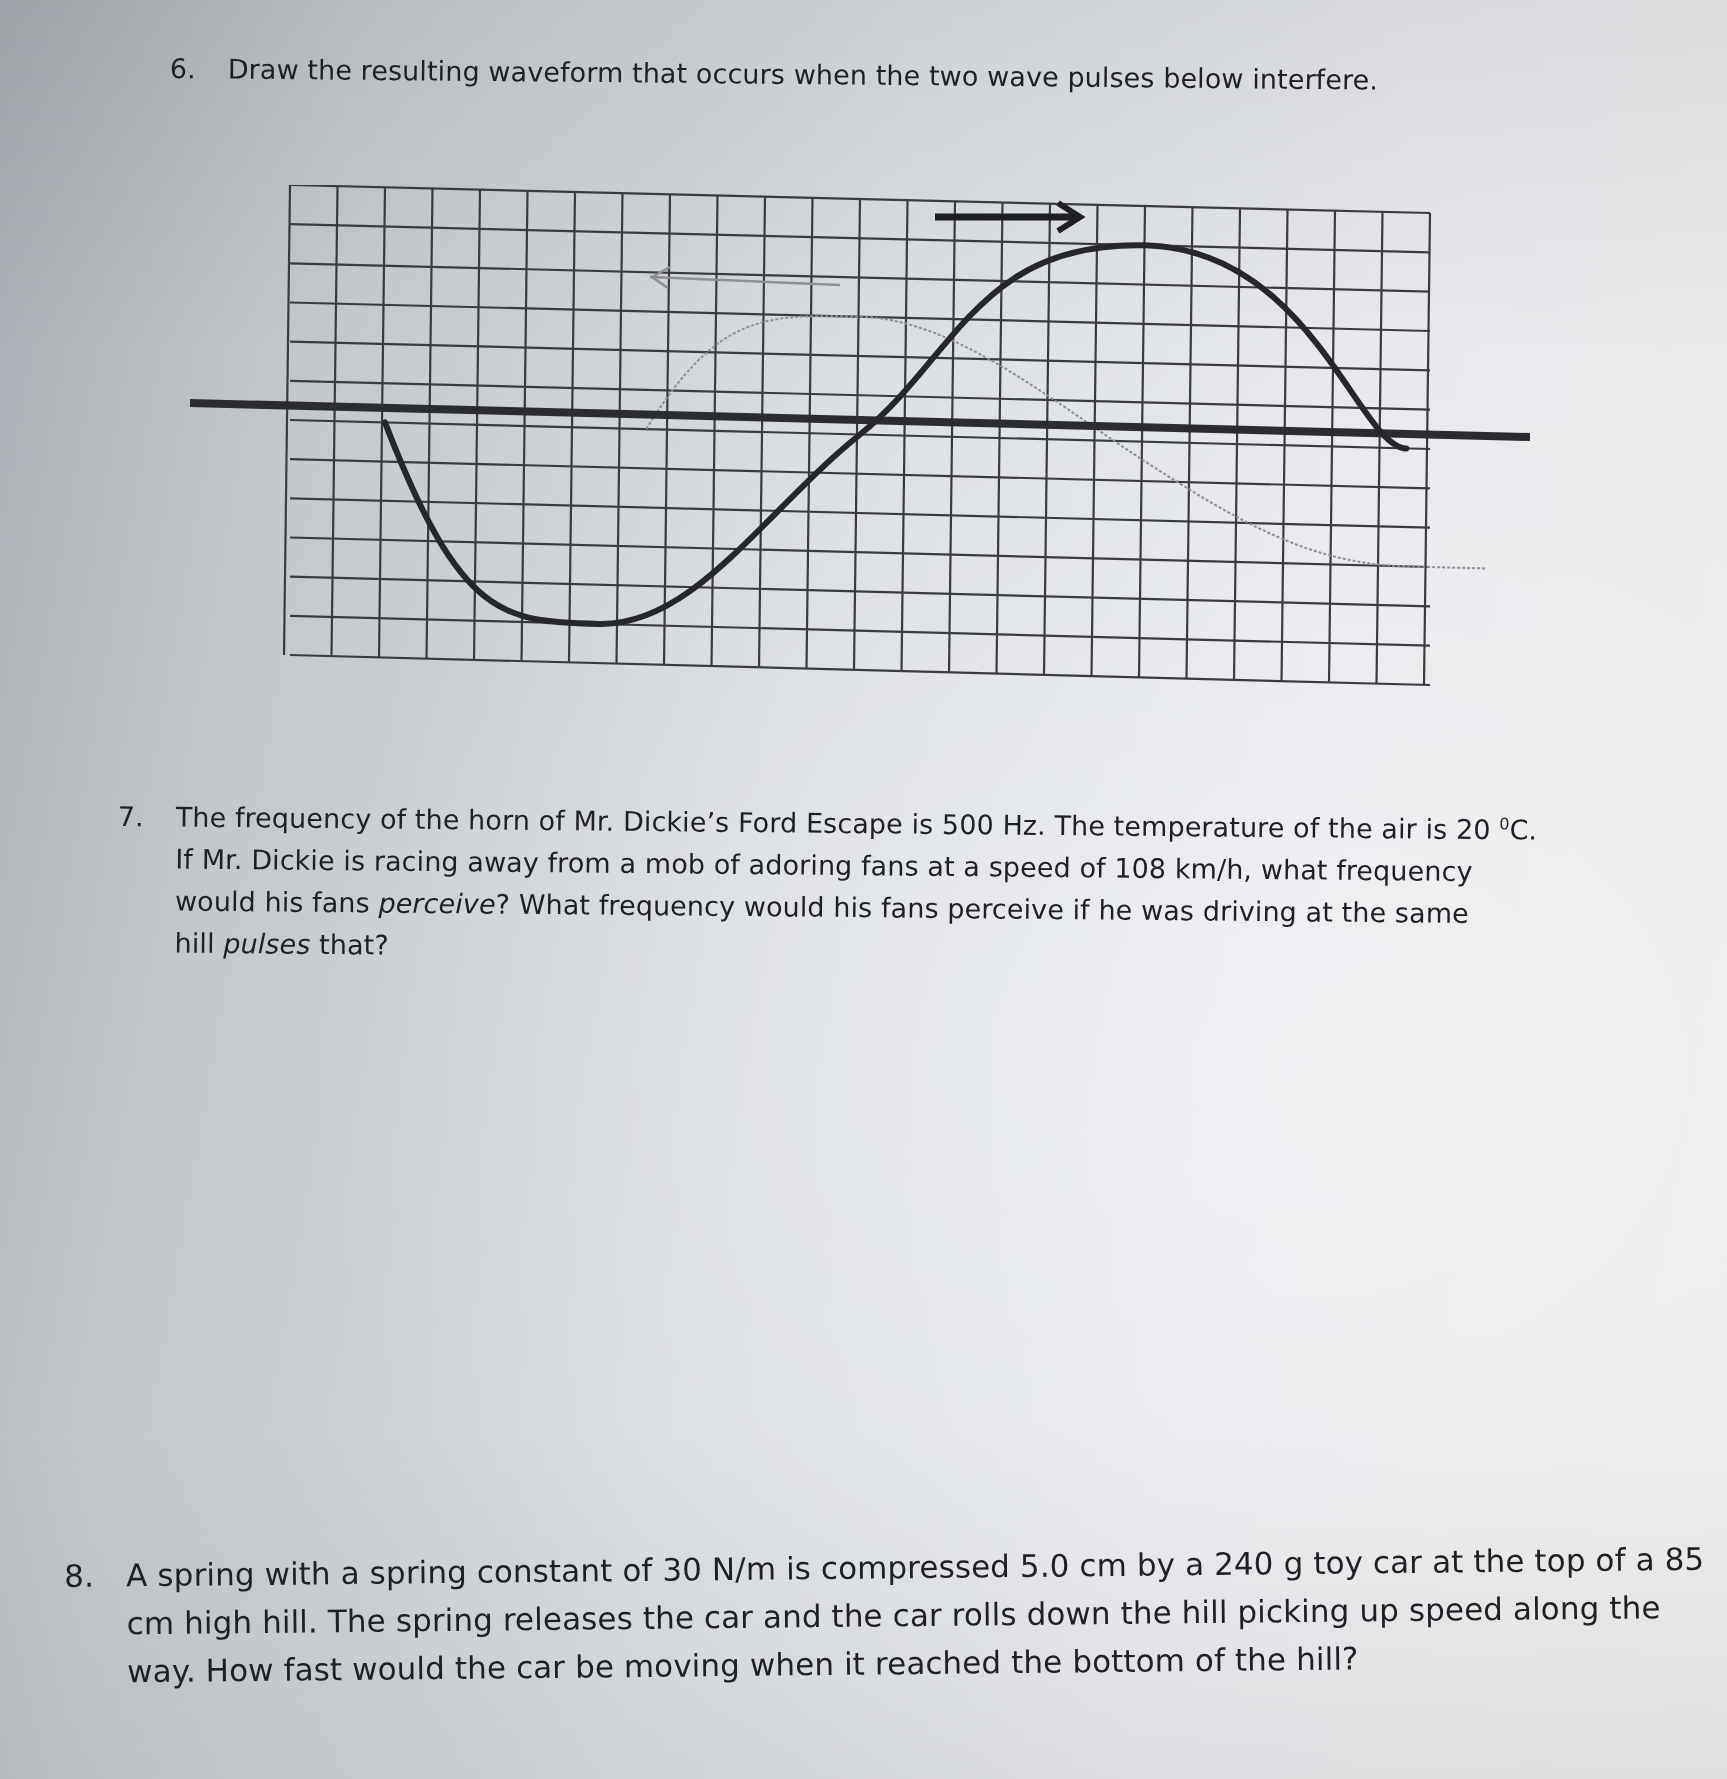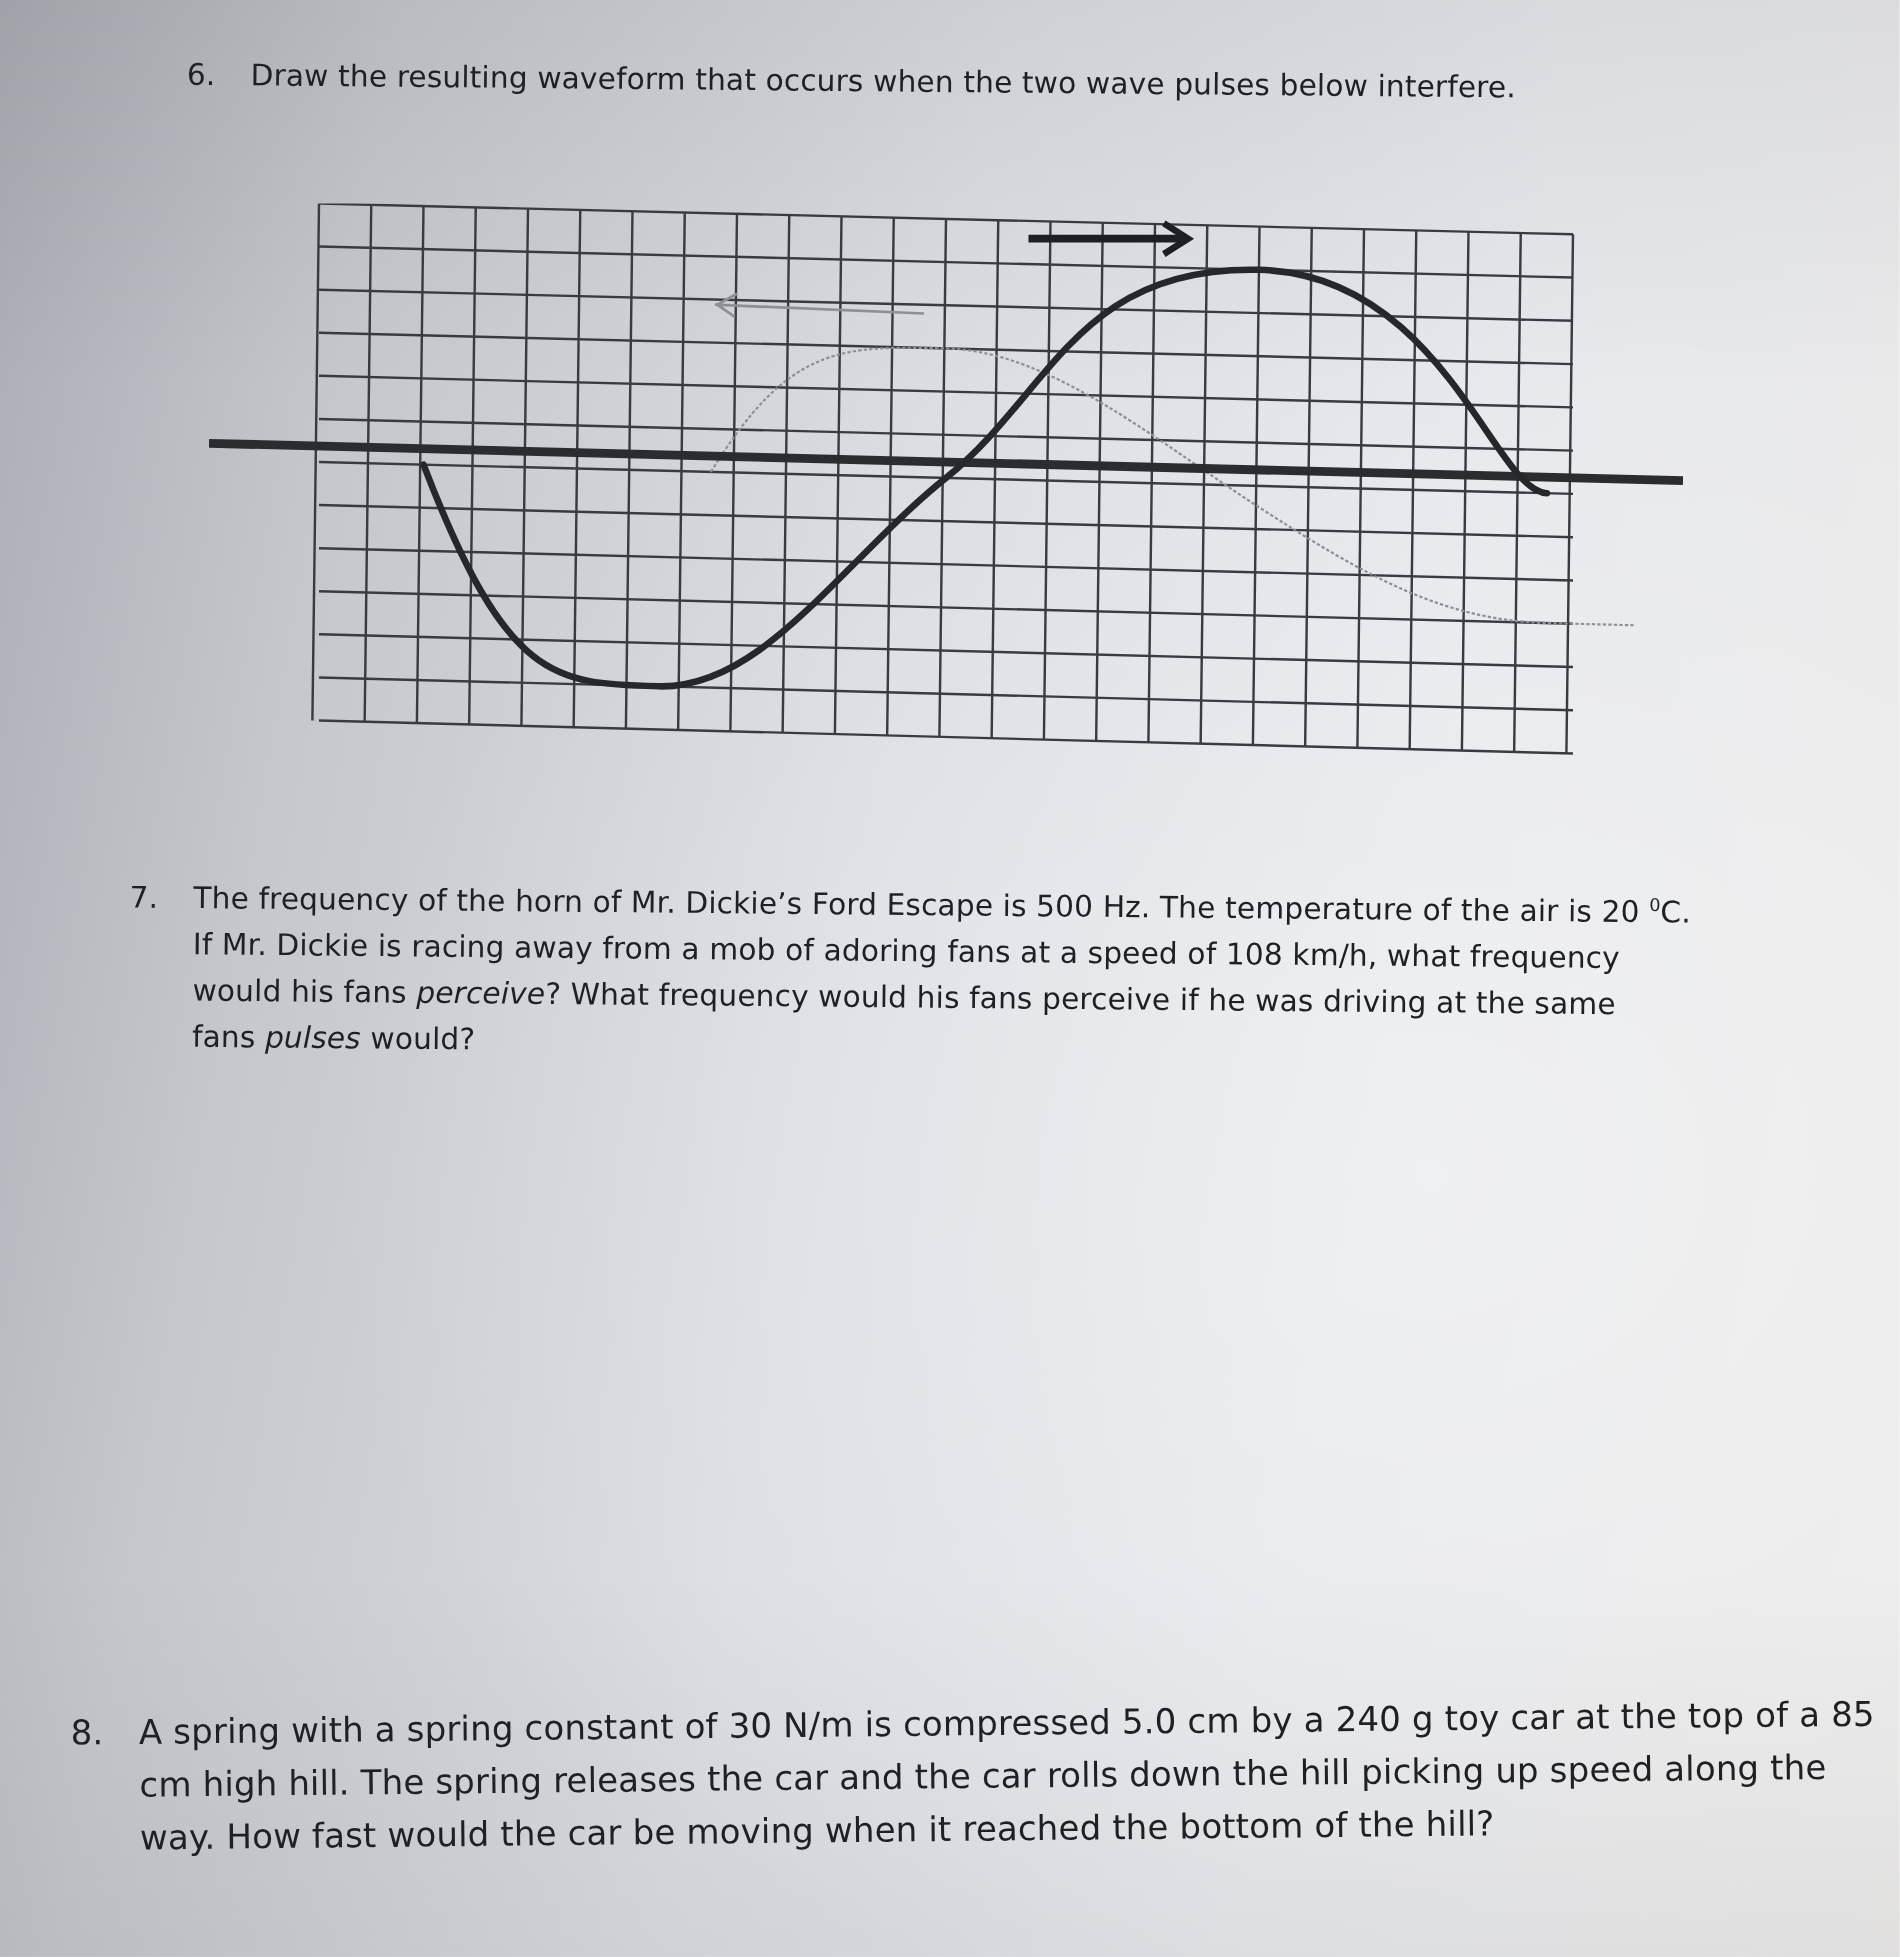--- a/index.html
+++ b/index.html
@@ -94,21 +94,21 @@
     <path d="M480 82 L462 92 L478 103" stroke="#8d8f94" stroke-width="2.5" fill="none"></path>
   </g>
 </svg>
 
 <div class="q" id="q7">
   <span class="num">7.</span>
   <div class="body">
     <span class="line"><span>The frequency of the horn of Mr. Dickie’s Ford Escape is 500 Hz.  The temperature of the air is 20 </span><sup>0</sup><span>C.</span></span>
     <span class="line">If Mr. Dickie is racing away from a mob of adoring fans at a speed of 108 km/h, what frequency</span>
     <span class="line"><span>would his fans </span><em>perceive</em><span>?  What frequency would his fans perceive if he was driving at the same</span></span>
-    <span class="line"><span>fans </span><em>pulses</em><span> would?</span></span>
+    <span class="line"><span>hill </span><em>pulses</em><span> that?</span></span>
   </div>
 </div>
 
 <div class="q" id="q8">
   <span class="num">8.</span>
   <div class="body">
     <span class="line">A spring with a spring constant of 30 N/m is compressed 5.0 cm by a 240 g toy car at the top of a 85</span>
     <span class="line">cm high hill.  The spring releases the car and the car rolls down the hill picking up speed along the</span>
     <span class="line">way.  How fast would the car be moving when it reached the bottom of the hill?</span>
   </div>

